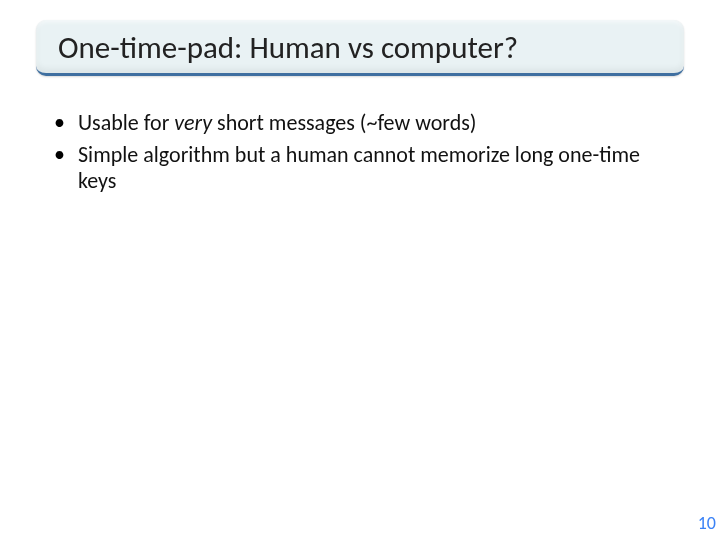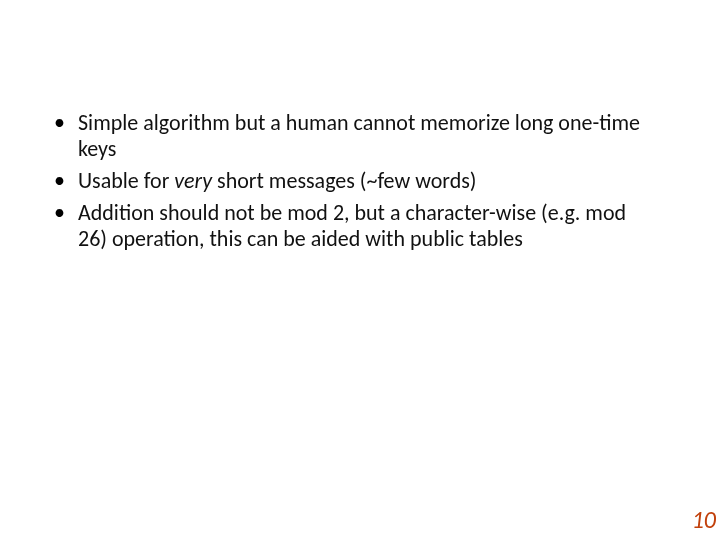--- a/index.html
+++ b/index.html
@@ -67,42 +67,41 @@
     left: 6px;
     top: 0;
     font-size: 22px;
     line-height: 1.18;
     color: #000;
   }
   .page-number {
     position: absolute;
     right: 4px;
     bottom: 6px;
-    font-size: 24px;
-    color: #c2410c;
-    font-style: italic;
+    font-size: 18px;
+    color: #3b82f6;
   }
   em.ital {
     font-style: italic;
   }
 </style>
 </head>
 <body>
 
 <div class="slide">
 
+  <div class="title-box">
+    <span class="title-text">One-time-pad: Human vs computer?</span>
+  </div>
 
   <div class="body">
     <ul>
       <li>
-        <span>Simple algorithm but a human cannot memorize long one-time keys</span>
-      </li>
-      <li>
         <span>Usable for </span><em class="ital">very</em><span> short messages (~few words)</span>
       </li>
       <li>
-        <span>Addition should not be mod 2, but a character-wise (e.g. mod 26) operation, this can be aided with public tables</span>
+        <span>Simple algorithm but a human cannot memorize long one-time keys</span>
       </li>
     </ul>
   </div>
 
   <div class="page-number">10</div>
 </div>
 
 </body></html>

